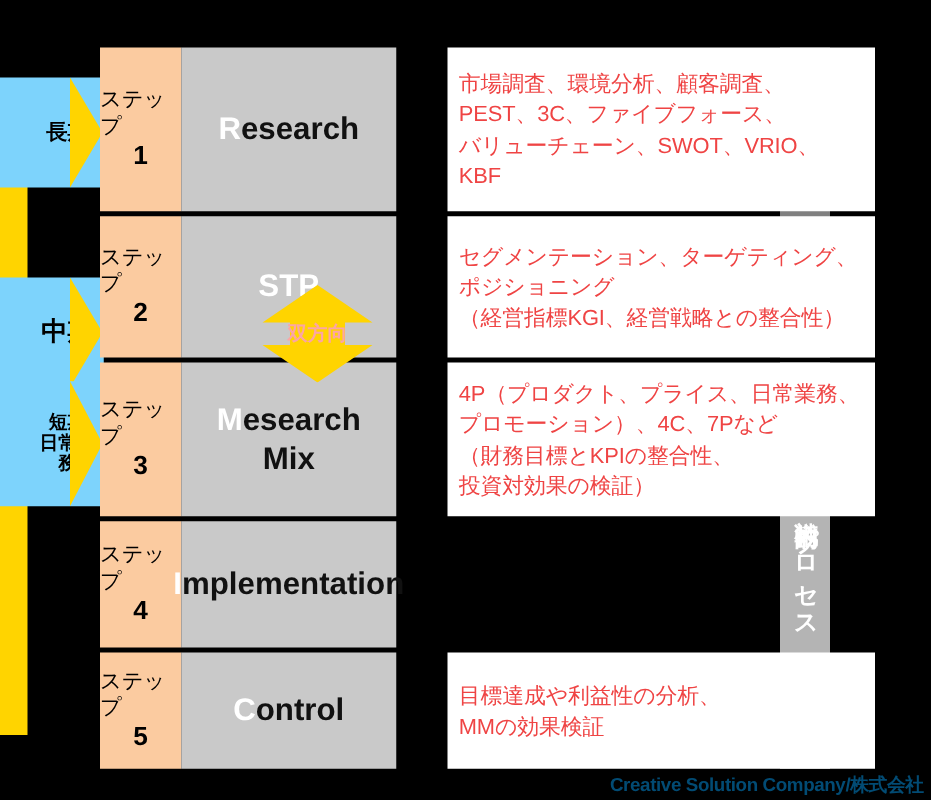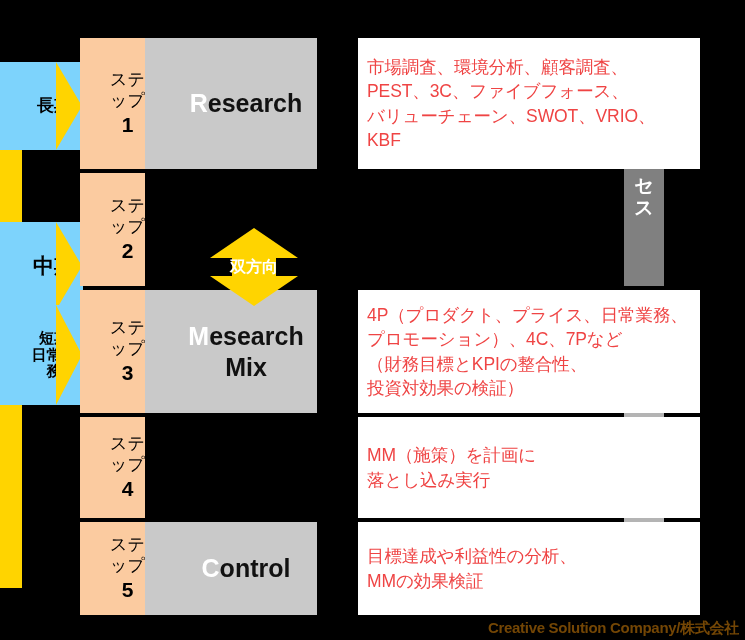--- a/index.html
+++ b/index.html
@@ -17,21 +17,21 @@
     position:absolute;background:#7dd3fc;
     display:flex;align-items:center;justify-content:center;
     color:#000;font-weight:bold;line-height:1.12;text-align:center;
     white-space:pre-line;
     padding-left:25px;
   }
   .arrow-head{position:absolute;}
 
   
   .row{position:absolute;left:80px;}
-  .cell{position:absolute;top:0;height:100%;box-sizing:border-box;padding-left:30px;}
+  .cell{position:absolute;top:0;height:100%;box-sizing:border-box;}
   .step-cell{
     left:0;width:65px;background:#FBCBA0;
     display:flex;flex-direction:column;align-items:center;justify-content:center;
     color:#000;font-size:17px;line-height:1.25;font-weight:500;
   }
   .step-cell .s-num{font-size:21px;font-weight:bold;}
   .name-cell{
     left:65px;width:172px;background:#C9C9C9;
     display:flex;align-items:center;justify-content:center;
     text-align:center;
@@ -56,27 +56,27 @@
   .side-band span{
     writing-mode:vertical-rl;text-orientation:upright;
     font-size:19px;font-weight:bold;color:#fff;letter-spacing:2px;
   }
 
   
   #bidir{position:absolute;z-index:6;}
   #bidir .bd-label{
     position:absolute;left:0;top:0;width:100%;height:100%;
     display:flex;align-items:center;justify-content:center;
-    font-size:16px;font-weight:bold;color:#ffffff;
+    font-size:16px;font-weight:bold;color:#fca5a5;
   }
 
   
   #watermark{
     position:absolute;right:6px;bottom:2px;
-    font-size:15px;font-weight:bold;color:#a16207;opacity:.72;
+    font-size:15px;font-weight:bold;color:#0369a1;opacity:.72;
     letter-spacing:-0.3px;white-space:nowrap;
   }
 </style>
 </head>
 <body>
 
 <div id="diagram">
     <div class="rail" style="left: 0px; top: 72px; width: 22px; height: 516px;"></div>
     <div class="arrow-block" style="left: 0px; top: 62px; width: 80px; height: 88px;">
       <div class="arrow-body" style="left: 0px; top: 0px; width: 58px; height: 88px; font-size: 17px;">長期</div>
@@ -116,20 +116,28 @@
 PEST、3C、ファイブフォース、
 バリューチェーン、SWOT、VRIO、
 KBF</div>
       </div>
     </div>
     <div class="row" style="top: 173px; height: 113px; width: 544px;">
       <div class="cell step-cell">
         <span>ステップ</span>
         <span class="s-num">2</span>
       </div>
+      <div class="cell name-cell">
+        <div class="name-txt"><span class="cap">STP</span><span style="white-space: pre-line;"></span></div>
+      </div>
+      <div class="cell desc-cell">
+        <div class="desc-txt">セグメンテーション、ターゲティング、
+ポジショニング
+（経営指標KGI、経営戦略との整合性）</div>
+      </div>
     </div>
     <div class="row" style="top: 290px; height: 123px; width: 544px;">
       <div class="cell step-cell">
         <span>ステップ</span>
         <span class="s-num">3</span>
       </div>
       <div class="cell name-cell">
         <div class="name-txt"><span class="cap">M</span><span style="white-space: pre-line;">esearch
 Mix</span></div>
       </div>
@@ -138,23 +146,22 @@
 プロモーション）、4C、7Pなど
 （財務目標とKPIの整合性、
 投資対効果の検証）</div>
       </div>
     </div>
     <div class="row" style="top: 417px; height: 101px; width: 544px;">
       <div class="cell step-cell">
         <span>ステップ</span>
         <span class="s-num">4</span>
       </div>
-      <div class="cell desc-cell">
-        <div class="desc-txt">MM（施策）を計画に
-落とし込み実行</div>
+      <div class="cell name-cell">
+        <div class="name-txt"><span class="cap">I</span><span style="white-space: pre-line;">mplementation</span></div>
       </div>
     </div>
     <div class="row" style="top: 522px; height: 93px; width: 544px;">
       <div class="cell step-cell">
         <span>ステップ</span>
         <span class="s-num">5</span>
       </div>
       <div class="cell name-cell">
         <div class="name-txt"><span class="cap">C</span><span style="white-space: pre-line;">ontrol</span></div>
       </div>

